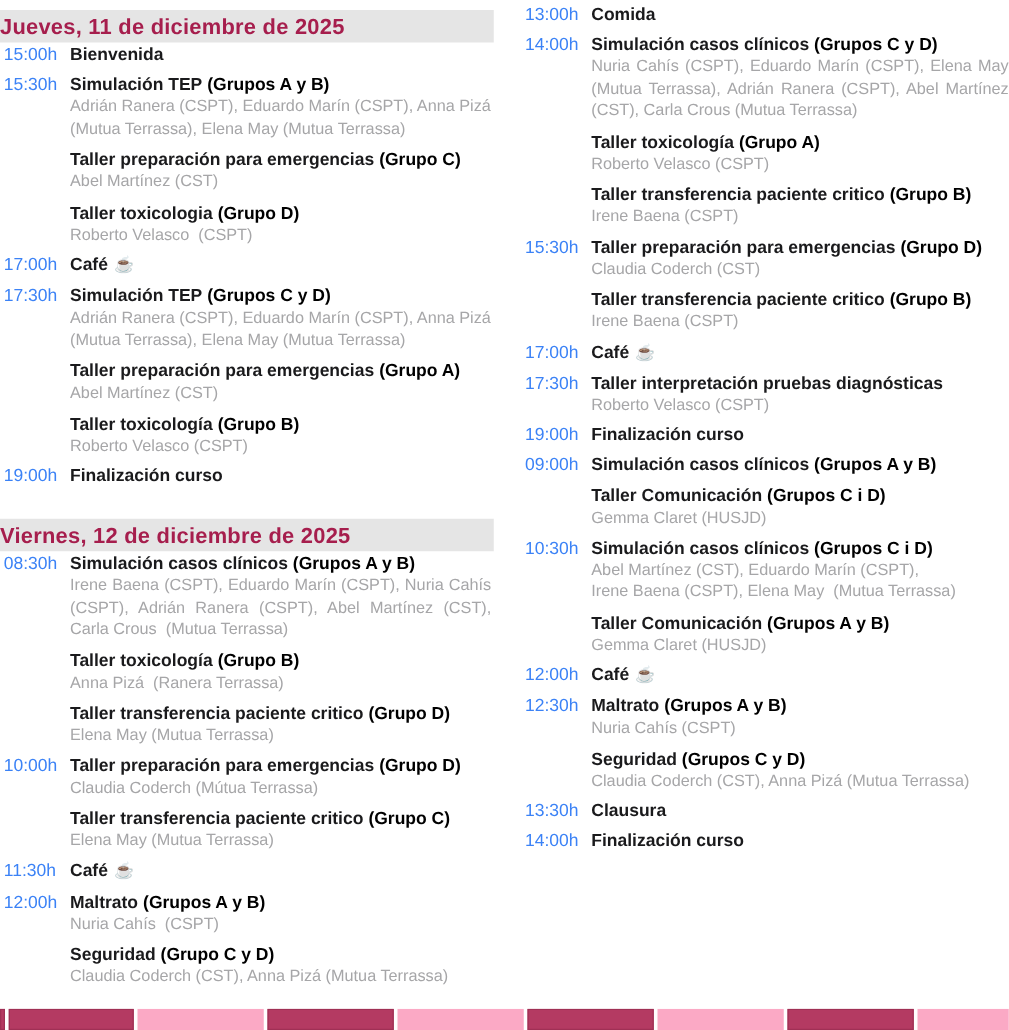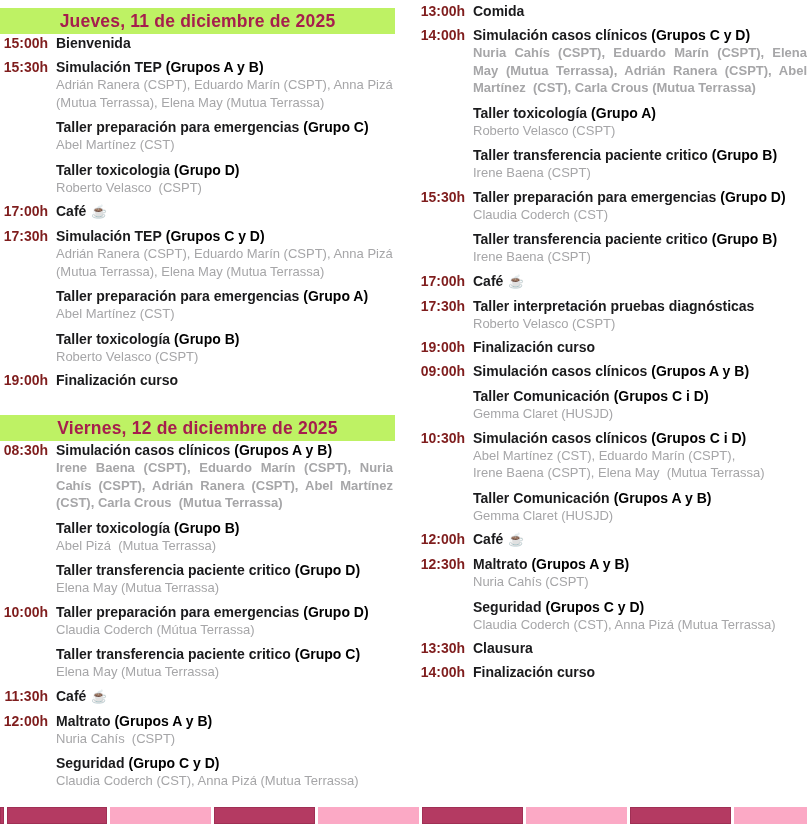--- a/index.html
+++ b/index.html
@@ -6,48 +6,47 @@
   body{
     width:807px;height:824px;position:relative;overflow:hidden;
     background:#ffffff;
     font-family:"Liberation Sans", sans-serif;
     -webkit-font-smoothing:antialiased;
   }
   .col{position:absolute;top:0;}
   #col-0{left:0;width:395px;padding-top:8px;}
   #col-1{left:420px;width:387px;padding-top:2px;}
   .day-header{
-    background:#bef264;color:#a61e4d;
-    font-size:17.5px;font-weight:bold;text-align:center;
+    background:#e5e5e5;color:#a61e4d;
+    font-size:17.5px;font-weight:bold;
     height:26px;line-height:26px;letter-spacing:.2px;
     margin-top:26px;
   }
   #col-0 .day:first-child .day-header{margin-top:0;}
   .sessions{margin-top:0;}
   #col-1 .day:first-child .sessions{margin-top:0;}
   #col-0 .sessions{padding-left:3px;padding-right:2px;}
   #col-1 .sessions{padding-left:0;padding-right:0;}
   .session{display:flex;margin-bottom:6px;}
   .time{
     width:45px;flex:none;margin-right:8px;
-    color:#7f1d1d;font-weight:700;font-size:14px;line-height:18px;
+    color:#3b82f6;font-weight:400;font-size:14px;line-height:18px;
     white-space:nowrap;
-    text-align:right;
   }
   .events{flex:1;min-width:0;}
   .event{margin-bottom:7px;}
   .event:last-child{margin-bottom:0;}
   .ev-title{font-size:14px;line-height:18px;color:#1a1a1c;font-weight:600;}
   .g{color:#000000;margin-left:4px;font-weight:600;}
   .coffee{margin-left:5px;font-size:13px;color:#1a1a1c;}
   .speakers{
     color:#a6a6a8;font-size:13px;line-height:17.5px;
     white-space:pre-wrap;
   }
-  .justify{text-align:justify;font-weight:bold;}
+  .justify{text-align:justify;}
   #footer{
     position:absolute;left:0;bottom:0;width:807px;height:17px;
     display:flex;gap:3px;overflow:hidden;background:#ffffff;
   }
   .seg{height:100%;flex:none;box-sizing:border-box;}
   .seg-dark{background:#b43a62;border:1px solid #a03055;}
   .seg-light{background:#fba9c5;}
 </style>
 </head>
 <body>
@@ -123,21 +122,21 @@
       <div class="sessions">
         <div class="session">
           <div class="time">08:30h</div>
           <div class="events">
             <div class="event">
               <div class="ev-title"><span class="t">Simulación casos clínicos</span><span class="g">(Grupos A y B)</span></div>
               <div class="speakers justify">Irene Baena (CSPT), Eduardo Marín (CSPT), Nuria Cahís (CSPT), Adrián Ranera (CSPT), Abel Martínez (CST), Carla Crous  (Mutua Terrassa)</div>
             </div>
             <div class="event">
               <div class="ev-title"><span class="t">Taller toxicología</span><span class="g">(Grupo B)</span></div>
-              <div class="speakers">Abel Pizá  (Mutua Terrassa)</div>
+              <div class="speakers">Anna Pizá  (Ranera Terrassa)</div>
             </div>
             <div class="event">
               <div class="ev-title"><span class="t">Taller transferencia paciente critico</span><span class="g">(Grupo D)</span></div>
               <div class="speakers">Elena May (Mutua Terrassa)</div>
             </div>
           </div>
         </div>
         <div class="session">
           <div class="time">10:00h</div>
           <div class="events">

